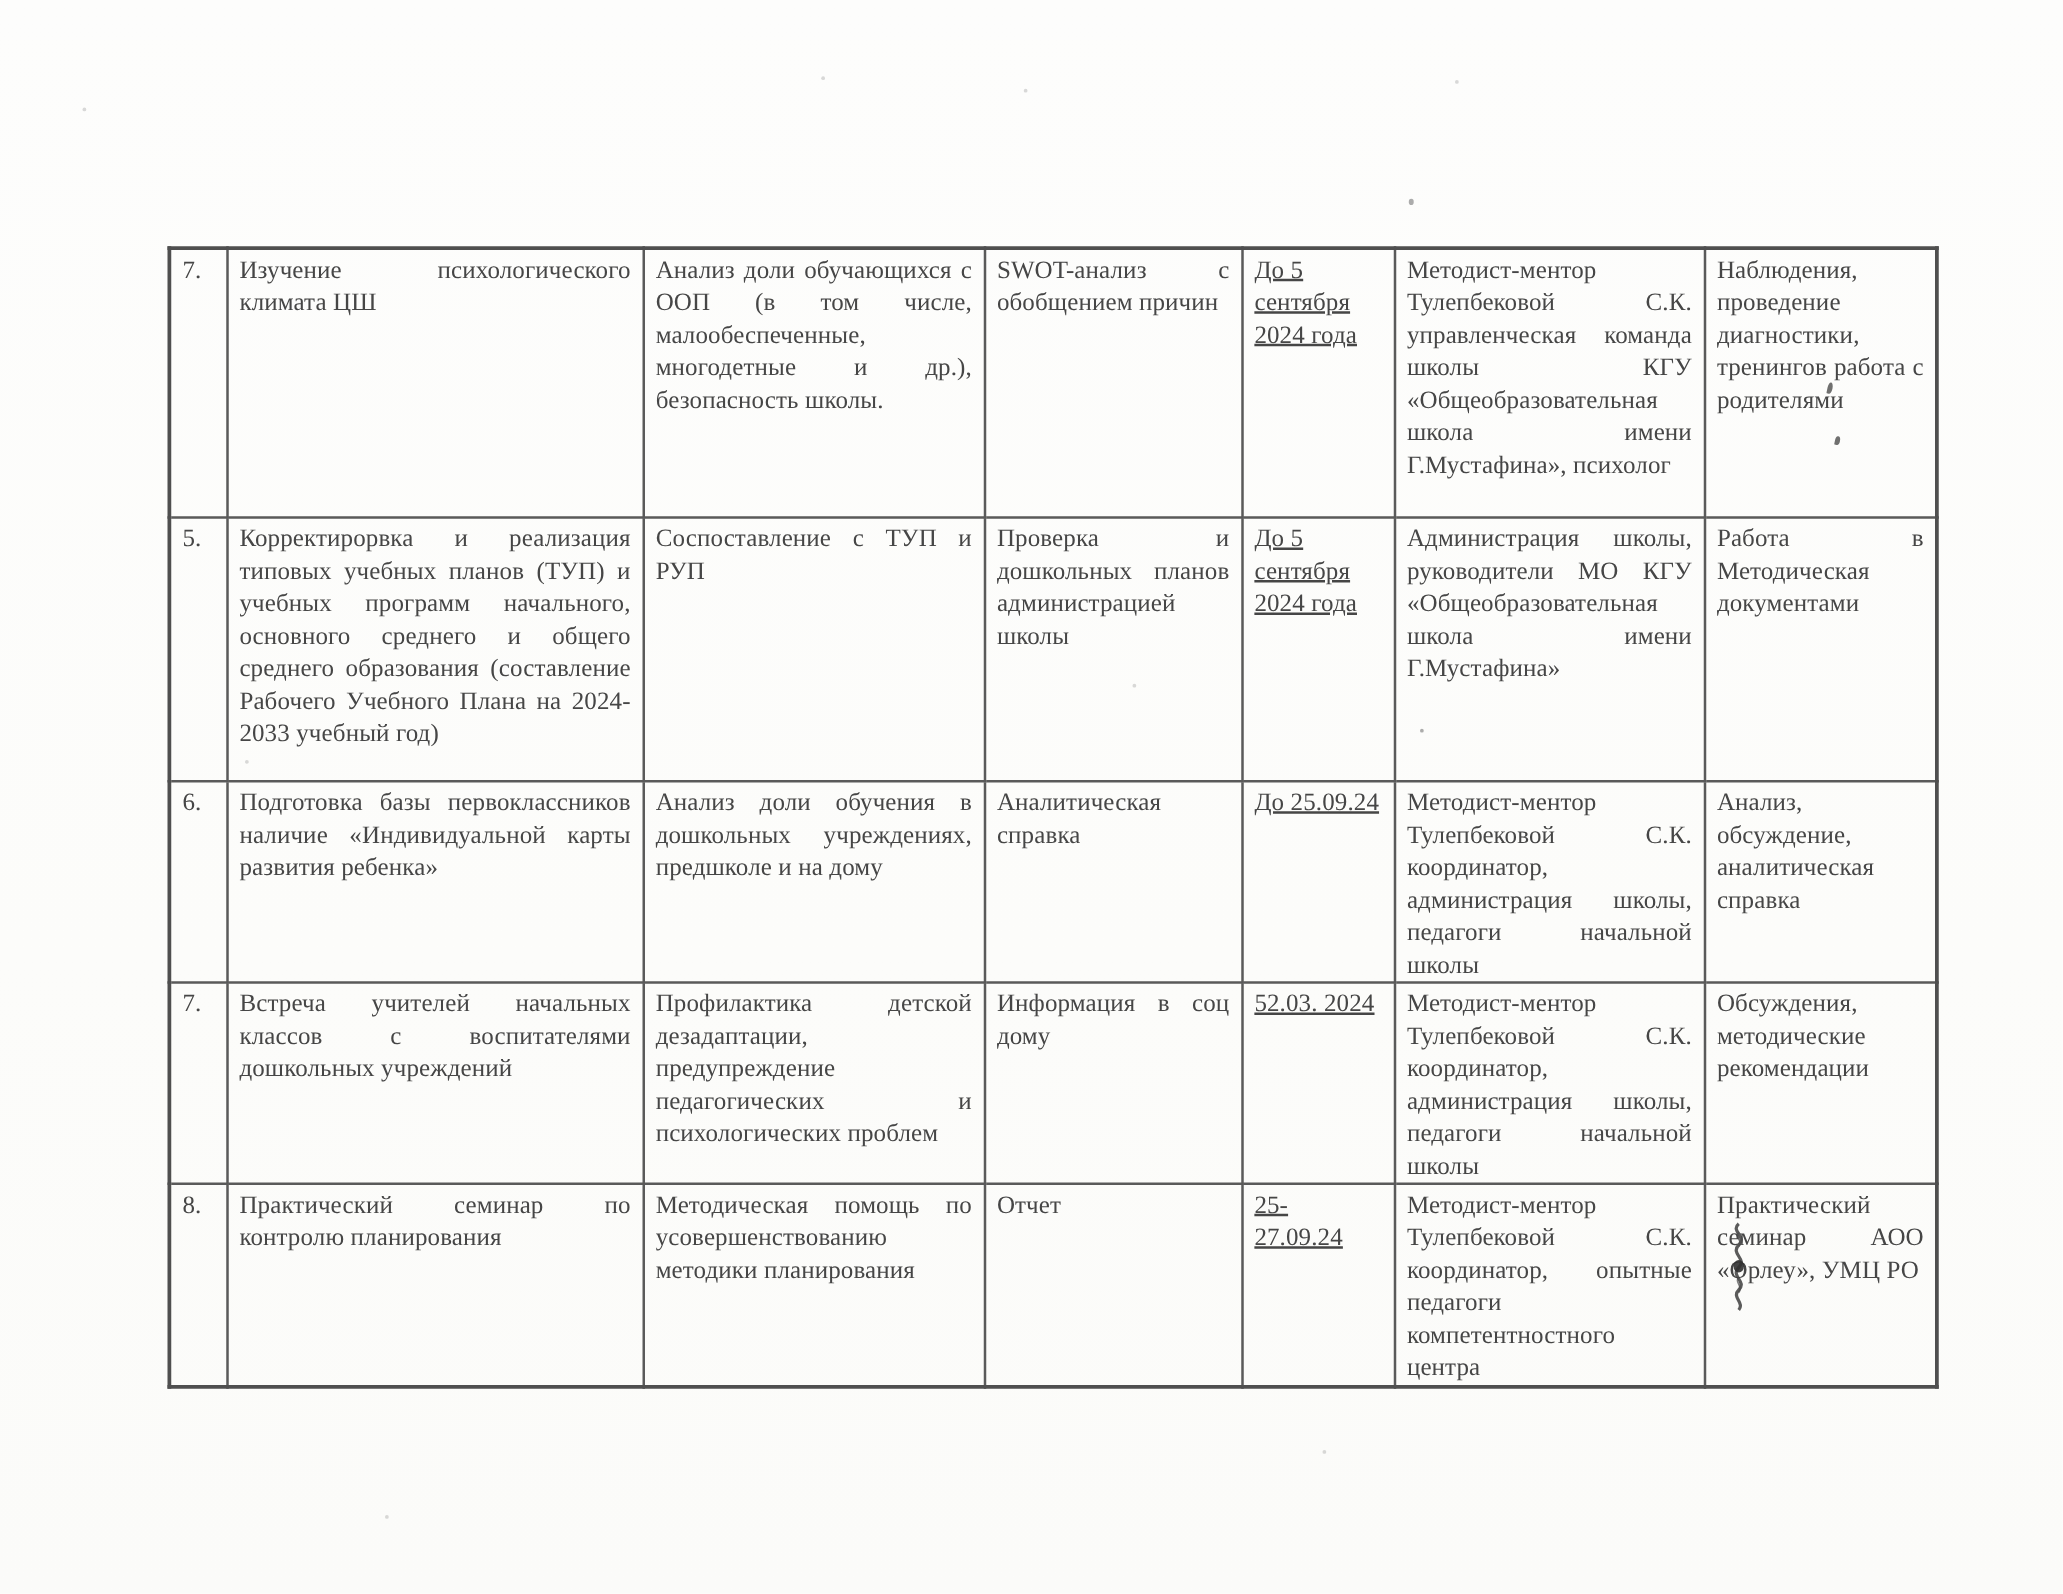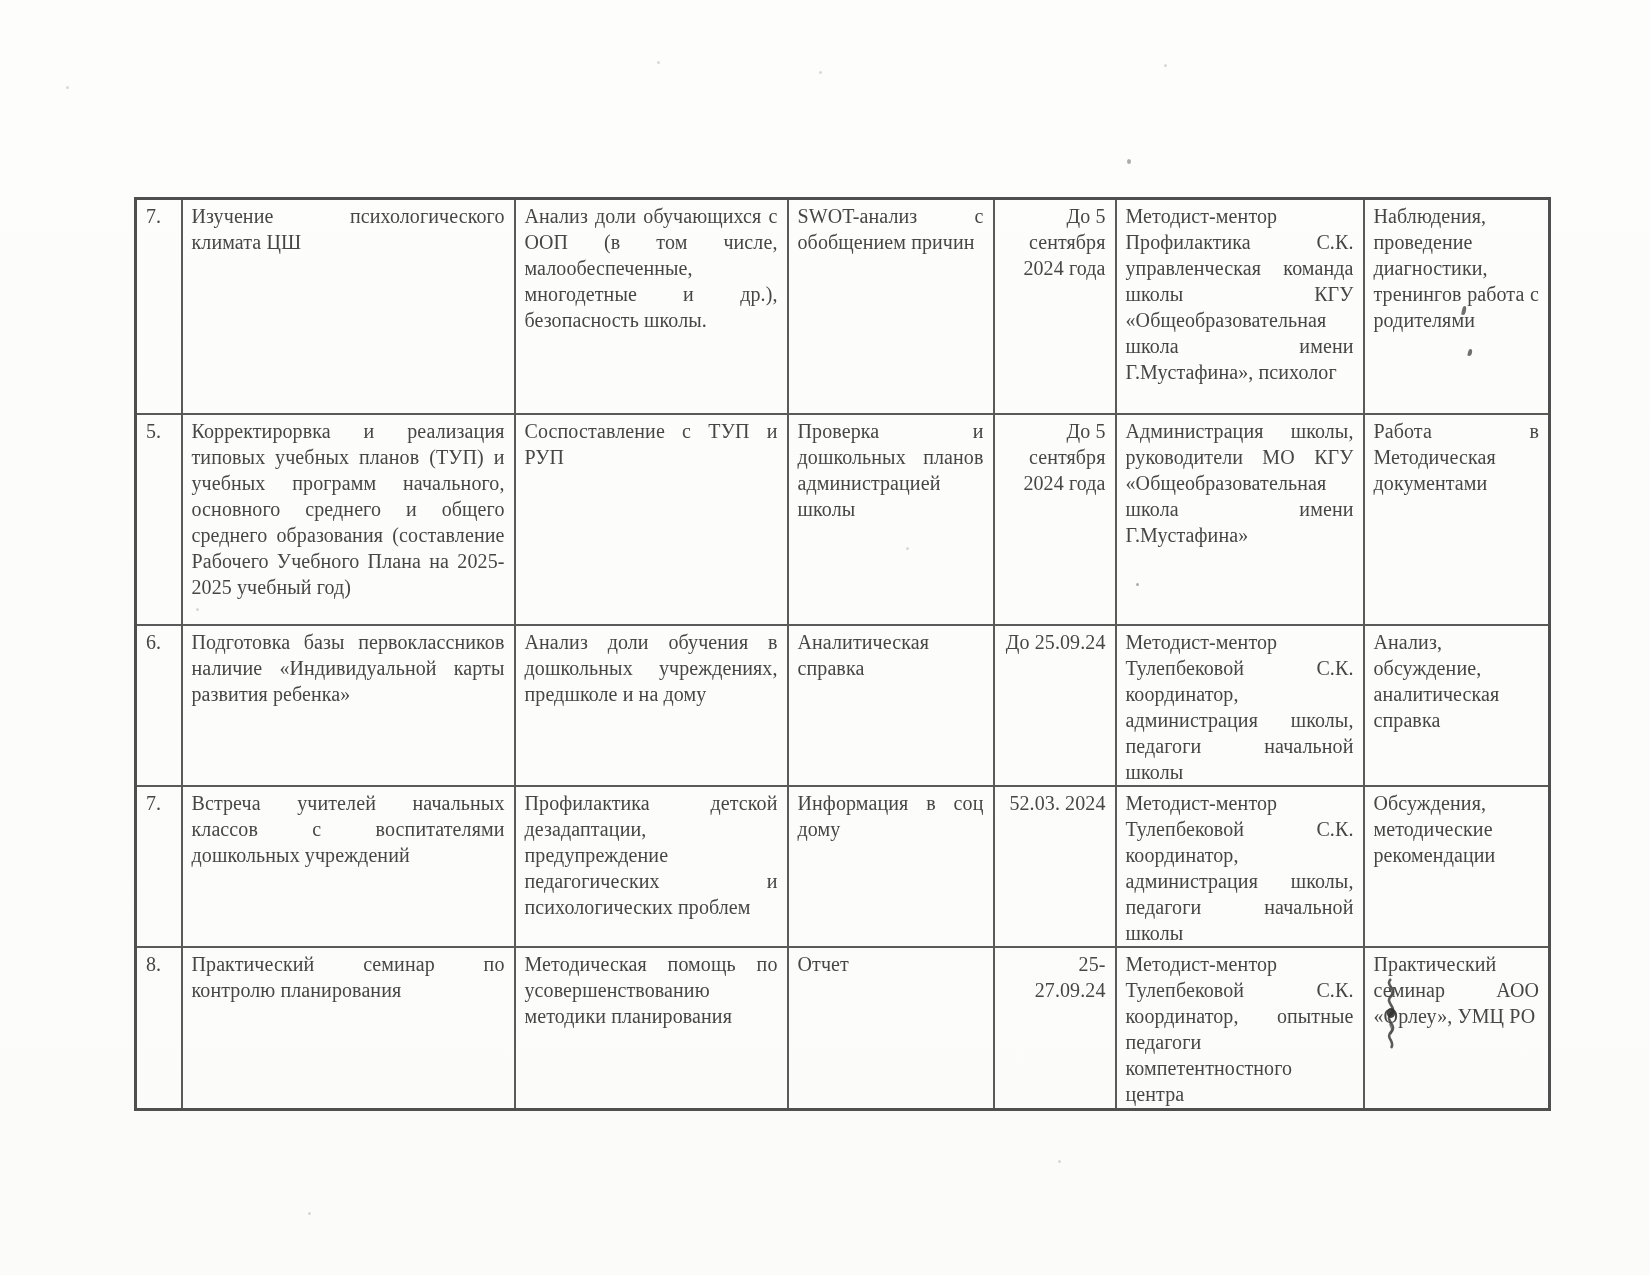--- a/index.html
+++ b/index.html
@@ -23,21 +23,21 @@
     font-size:20px;line-height:26px;
     letter-spacing:.1px;
   }
   tr.r0{height:215px;}
   tr.r1{height:211px;}
   tr.r2{height:159px;}
   tr.r3{height:160px;}
   tr.r4{height:163px;}
   td.c-num{text-align:left;padding-left:9px;padding-right:2px;}
   td.c-just{text-align:justify;margin-top:28px;}
-  td.c-date{text-align:right;padding-left:13px;padding-right:13px;}
+  td.c-date{text-align:left;padding-left:13px;padding-right:13px;text-decoration:underline;}
   
   .speck{position:absolute;background:#6a6a6a;border-radius:50%;opacity:.55;}
   .speck.faint{opacity:.25;}
   .comma-mark{position:absolute;width:4px;height:9px;border-radius:60% 60% 60% 10%;background:#4c4c4c;transform:rotate(12deg);opacity:.8;}
   .squiggle{position:absolute;left:1379px;top:976px;width:24px;height:74px;}
 </style>
 </head>
 <body>
 
 <div class="page">
@@ -52,26 +52,26 @@
         <col style="width:248px">
       <col style="width:186px">
     </colgroup>
     <tbody>
       <tr class="r0">
         <td class="c-num">7.</td>
         <td class="c-just">Изучение психологического климата ЦШ</td>
         <td class="c-just">Анализ доли обучающихся с ООП (в том числе, малообеспеченные, многодетные и др.), безопасность школы.</td>
         <td class="c-just">SWOT-анализ с обобщением причин</td>
         <td class="c-date">До 5 сентября 2024 года</td>
-        <td class="c-just">Методист-ментор Профилактика С.К. управленческая команда школы КГУ «Общеобразовательная школа имени Г.Мустафина», психолог</td>
+        <td class="c-just">Методист-ментор Тулепбековой С.К. управленческая команда школы КГУ «Общеобразовательная школа имени Г.Мустафина», психолог</td>
         <td class="c-just">Наблюдения, проведение диагностики, тренингов работа с родителями</td>
       </tr>
       <tr class="r1">
         <td class="c-num">5.</td>
-        <td class="c-just">Корректирорвка и реализация типовых учебных планов (ТУП) и учебных программ начального, основного среднего и общего среднего образования (составление Рабочего Учебного Плана на 2025-2025 учебный год)</td>
+        <td class="c-just">Корректирорвка и реализация типовых учебных планов (ТУП) и учебных программ начального, основного среднего и общего среднего образования (составление Рабочего Учебного Плана на 2024-2033 учебный год)</td>
         <td class="c-just">Соспоставление с ТУП и РУП</td>
         <td class="c-just">Проверка и дошкольных планов администрацией школы</td>
         <td class="c-date">До 5 сентября 2024 года</td>
         <td class="c-just">Администрация школы, руководители МО КГУ «Общеобразовательная школа имени Г.Мустафина»</td>
         <td class="c-just">Работа в Методическая документами</td>
       </tr>
       <tr class="r2">
         <td class="c-num">6.</td>
         <td class="c-just">Подготовка базы первоклассников наличие «Индивидуальной карты развития ребенка»</td>
         <td class="c-just">Анализ доли обучения в дошкольных учреждениях, предшколе и на дому</td>

